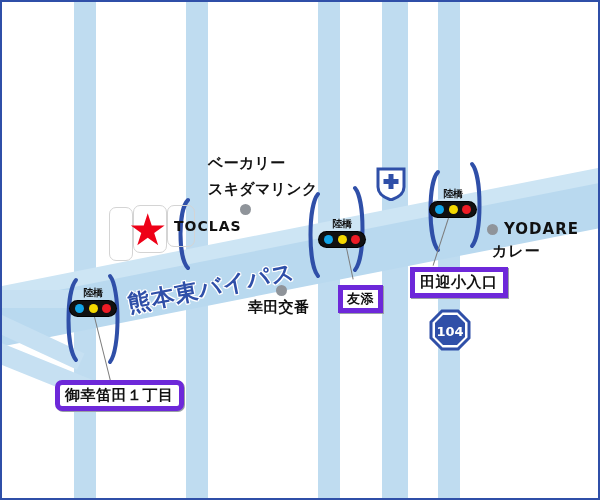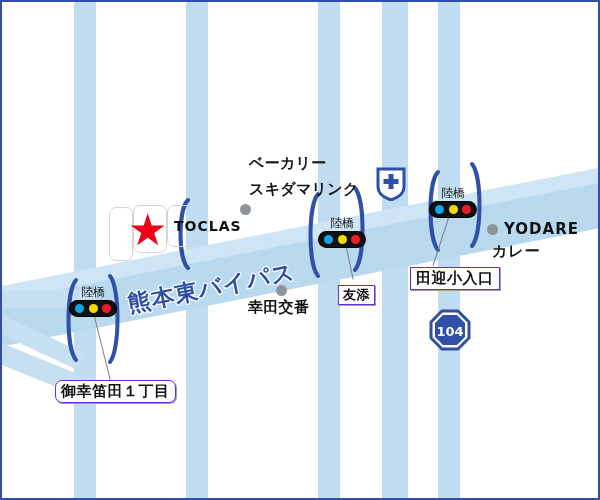--- a/index.html
+++ b/index.html
@@ -23,60 +23,60 @@
 
   
   .bracket{position:absolute;}
   .bracket svg{display:block;overflow:visible;}
 
   
   .signal{position:absolute;}
   .signal .sig-cap{
     position:absolute;left:50%;transform:translateX(-50%);
     top:-13px;
-    font-size:12px;line-height:9px;color:#111;white-space:nowrap;
-    font-weight:400;
+    font-size:10px;line-height:9px;color:#111;white-space:nowrap;
+    font-weight:700;
     letter-spacing:-0.5px;
   }
   .signal .sig-body{
     width:46px;height:15px;border-radius:7.5px;
     background:#111;
     display:flex;align-items:center;justify-content:space-evenly;
     box-shadow:0 0 0 1px #000;
   }
   .signal .lamp{width:9px;height:9px;border-radius:50%;}
   .lamp-b{background:#12a5e8;}
   .lamp-y{background:#f5d800;}
   .lamp-r{background:#ee1c25;}
 
   
   .callout{
     position:absolute;
     background:#ffffff;
-    border:1px solid #6d28d9;
+    border:5px solid #6d28d9;
     box-shadow:1px 1px 0 #9aa0a6;
     padding:2px 5px 3px 5px;
     font-size:15px;line-height:16px;
     color:#111;
     white-space:nowrap;
     font-weight:700;
     letter-spacing:0.5px;
   }
   .callout.small{font-size:13px;line-height:14px;padding:2px 4px;}
 
   .leader{position:absolute;background:#7c7c7c;width:1px;transform-origin:top center;}
 
   
   .plabel{
     position:absolute;
     font-size:15px;line-height:17px;
     color:#111;white-space:nowrap;font-weight:700;
     letter-spacing:0.3px;
   }
-  .plabel.l2{line-height:19px;padding-left:41px;}
+  .plabel.l2{line-height:19px;}
 
   .poi-dot{
     position:absolute;width:11px;height:11px;border-radius:50%;
     background:#8f949a;
   }
 
   
   .bypass-label{
     position:absolute;
     font-size:23px;

